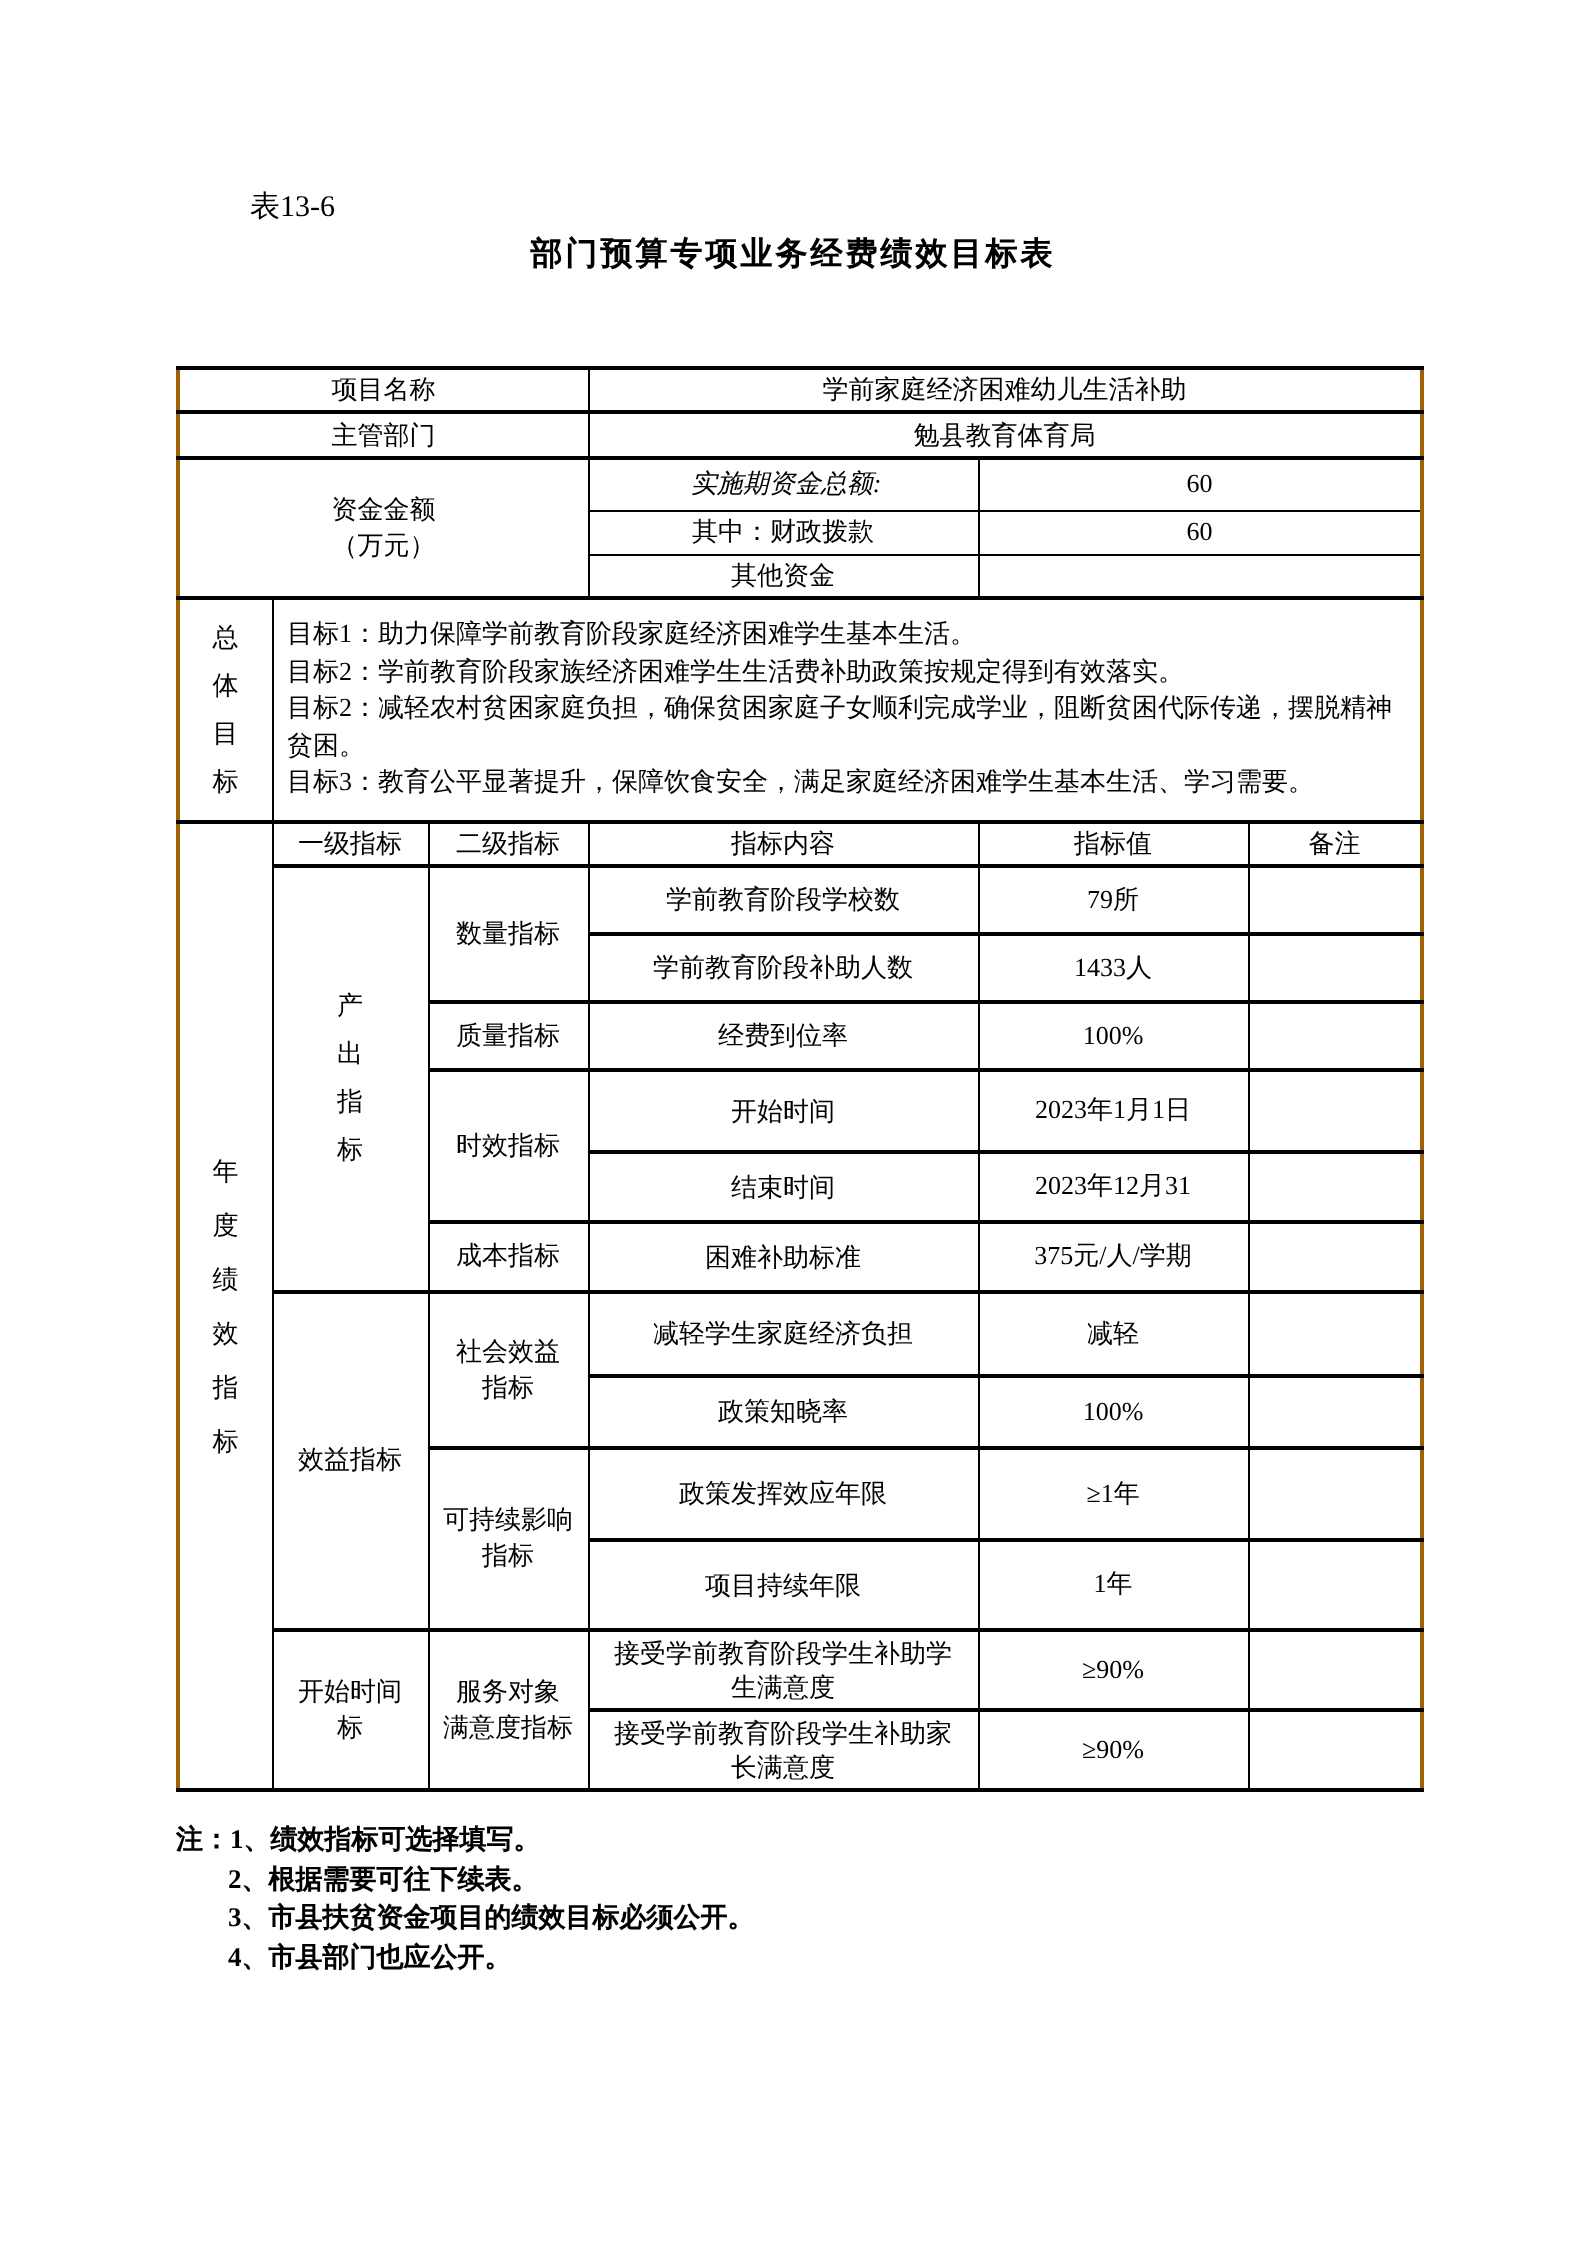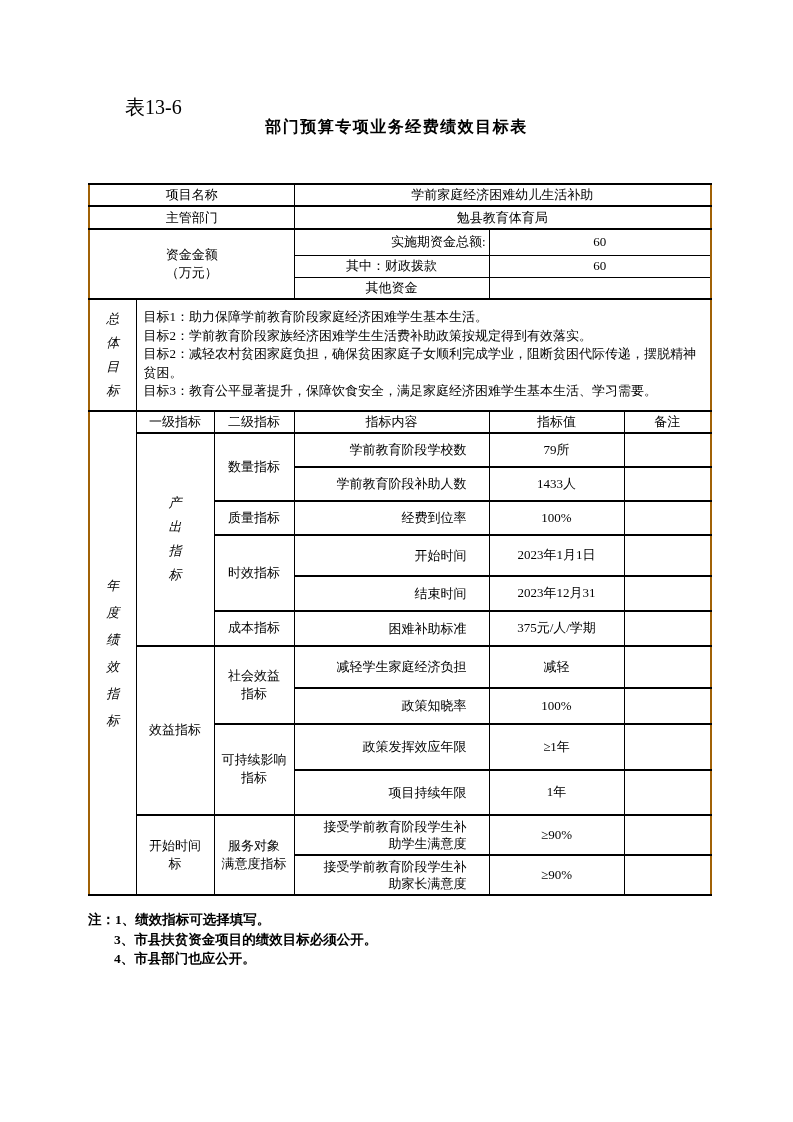--- a/index.html
+++ b/index.html
@@ -8,21 +8,21 @@
     width:793px; height:1122px;
     background:#ffffff;
     color:#000;
     font-family:"Liberation Serif","DejaVu Serif",serif;
     font-size:13px;
     box-sizing:border-box;
     overflow:hidden;
   }
   .table-no {
     position:absolute; left:125px; top:94px;
-    font-size:20px;
+    font-size:15px;
   }
   .title {
     position:absolute; left:0; top:117px; width:100%;
     margin:0; text-align:center;
     font-size:16px; font-weight:bold; letter-spacing:1.5px;
   }
   table.main {
     position:absolute; left:88px; top:183px;
     width:622px;
     border-collapse:collapse;
@@ -35,39 +35,38 @@
     border-bottom-width:2px;
     padding:1px 3px;
     vertical-align:middle;
     font-size:13px;
     overflow:hidden;
   }
   tr.thin  td { border-top-width:1px; border-bottom-width:1px;margin-left:12px; }
   tr.thin-first td { border-top-width:2px; border-bottom-width:1px; }
   tr.thin-last  td { border-top-width:1px; border-bottom-width:2px; }
   .c { text-align:center; }
-  .l { text-align:right; padding-left:6px !important; }
+  .l { text-align:center; padding-left:6px !important;font-style:italic; }
   .pre { white-space:pre-line; }
   .goal-cell {
     text-align:left;
     padding:5px 7px !important;
     line-height:18.5px;
     vertical-align:middle;
     border-radius:22px;
   }
   .vstack {
     display:inline-block;
     width:15px;
     word-break:break-all;
     text-align:center;
     line-height:24px;
-    font-style:italic;
   }
   .v6 { line-height:27px; }
-  .content-cell { text-align:right; padding:2px 22px !important; line-height:17px; }
+  .content-cell { text-align:center; padding:2px 9px !important; line-height:17px; }
   .notes {
     position:absolute; left:88px; top:910px;
     font-weight:bold;
     font-size:13.5px;
     line-height:19.5px;
     font-family:"Liberation Serif","DejaVu Serif",serif;
   }
   .note-line { white-space:nowrap; }
   .note-indent { padding-left:26px; }
 </style>
@@ -214,17 +213,18 @@
     <tr style="height:40px">
       <td class="content-cell">接受学前教育阶段学生补助家长满意度</td>
       <td class="c">≥90%</td>
       <td></td>
     </tr>
   </tbody>
     </table>
 
   <div class="notes">
     <div class="note-line"><span>注：</span><span>1、绩效指标可选择填写。</span></div>
+    <div class="note-line note-indent">2、根据需要可往下续表。</div>
     <div class="note-line note-indent">3、市县扶贫资金项目的绩效目标必须公开。</div>
     <div class="note-line note-indent">4、市县部门也应公开。</div>
   </div>
 
 </div>
 
 </body></html>

